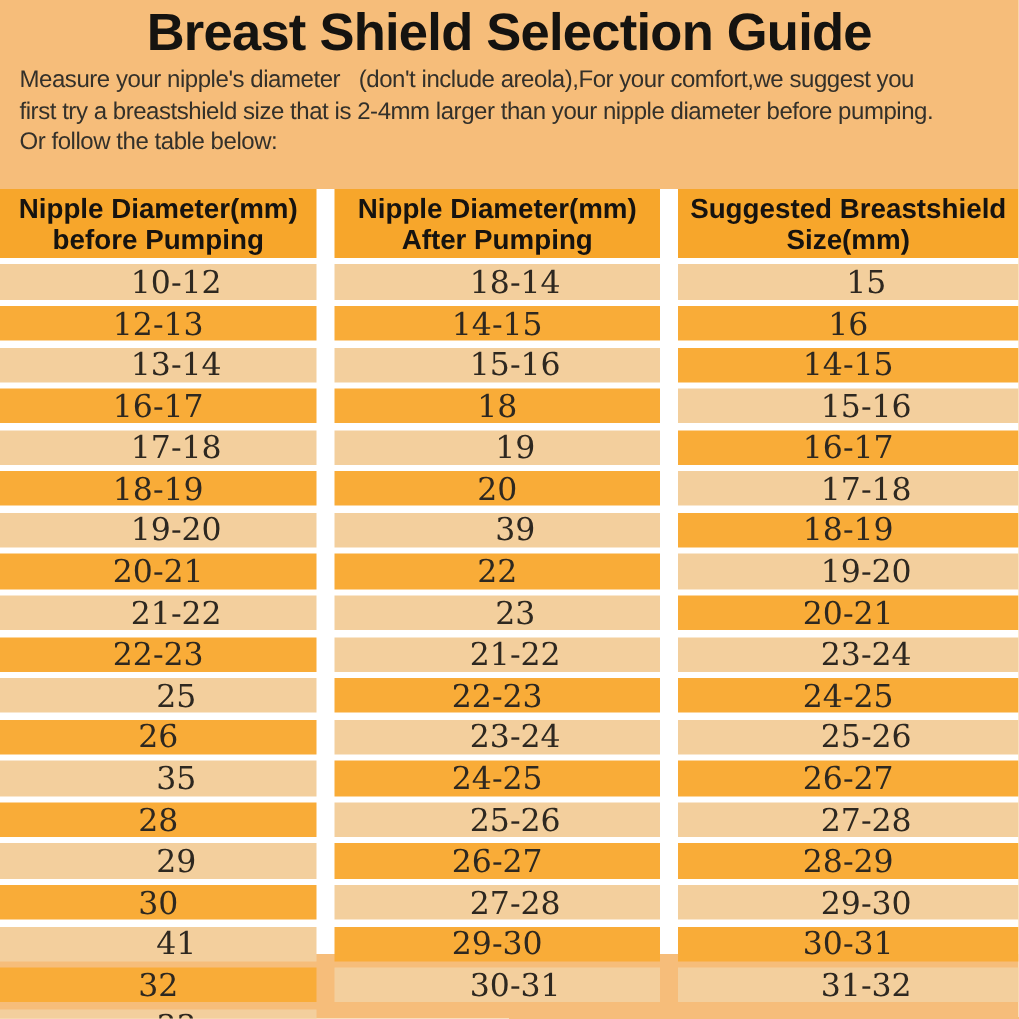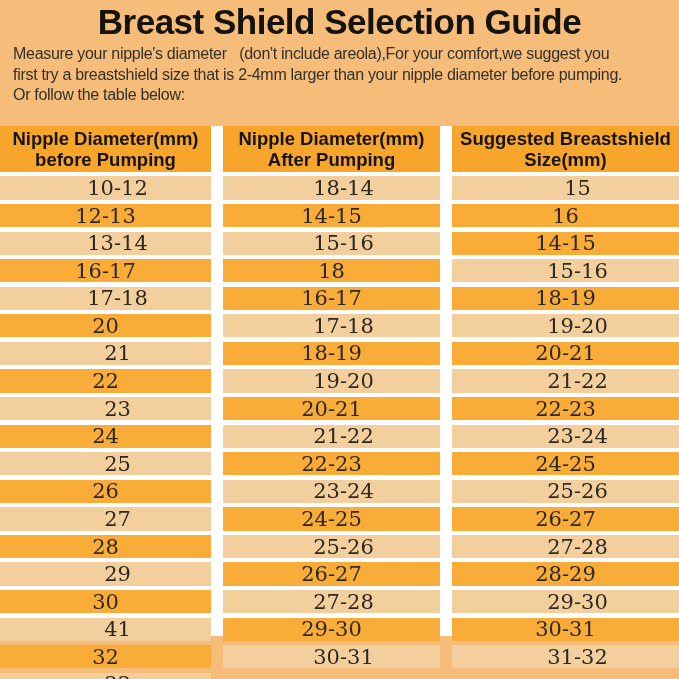--- a/index.html
+++ b/index.html
@@ -98,44 +98,44 @@
     <div class="cell data dark">12-13</div>
     <div class="cell data dark">14-15</div>
     <div class="cell data dark">16</div>
     <div class="cell data light">13-14</div>
     <div class="cell data light">15-16</div>
     <div class="cell data dark">14-15</div>
     <div class="cell data dark">16-17</div>
     <div class="cell data dark">18</div>
     <div class="cell data light">15-16</div>
     <div class="cell data light">17-18</div>
+    <div class="cell data light">19</div>
     <div class="cell data dark">16-17</div>
     <div class="cell data dark">18-19</div>
     <div class="cell data dark">20</div>
     <div class="cell data light">17-18</div>
     <div class="cell data light">19-20</div>
-    <div class="cell data light">21</div>
+    <div class="cell data light">39</div>
     <div class="cell data dark">18-19</div>
     <div class="cell data dark">20-21</div>
     <div class="cell data dark">22</div>
     <div class="cell data light">19-20</div>
     <div class="cell data light">21-22</div>
     <div class="cell data light">23</div>
     <div class="cell data dark">20-21</div>
     <div class="cell data dark">22-23</div>
-    <div class="cell data dark">24</div>
     <div class="cell data light">21-22</div>
     <div class="cell data light">23-24</div>
     <div class="cell data light">25</div>
     <div class="cell data dark">22-23</div>
     <div class="cell data dark">24-25</div>
     <div class="cell data dark">26</div>
     <div class="cell data light">23-24</div>
     <div class="cell data light">25-26</div>
-    <div class="cell data light">27</div>
+    <div class="cell data light">35</div>
     <div class="cell data dark">24-25</div>
     <div class="cell data dark">26-27</div>
     <div class="cell data dark">28</div>
     <div class="cell data light">25-26</div>
     <div class="cell data light">27-28</div>
     <div class="cell data light">29</div>
     <div class="cell data dark">26-27</div>
     <div class="cell data dark">28-29</div>
     <div class="cell data dark">30</div>
     <div class="cell data light">27-28</div>

